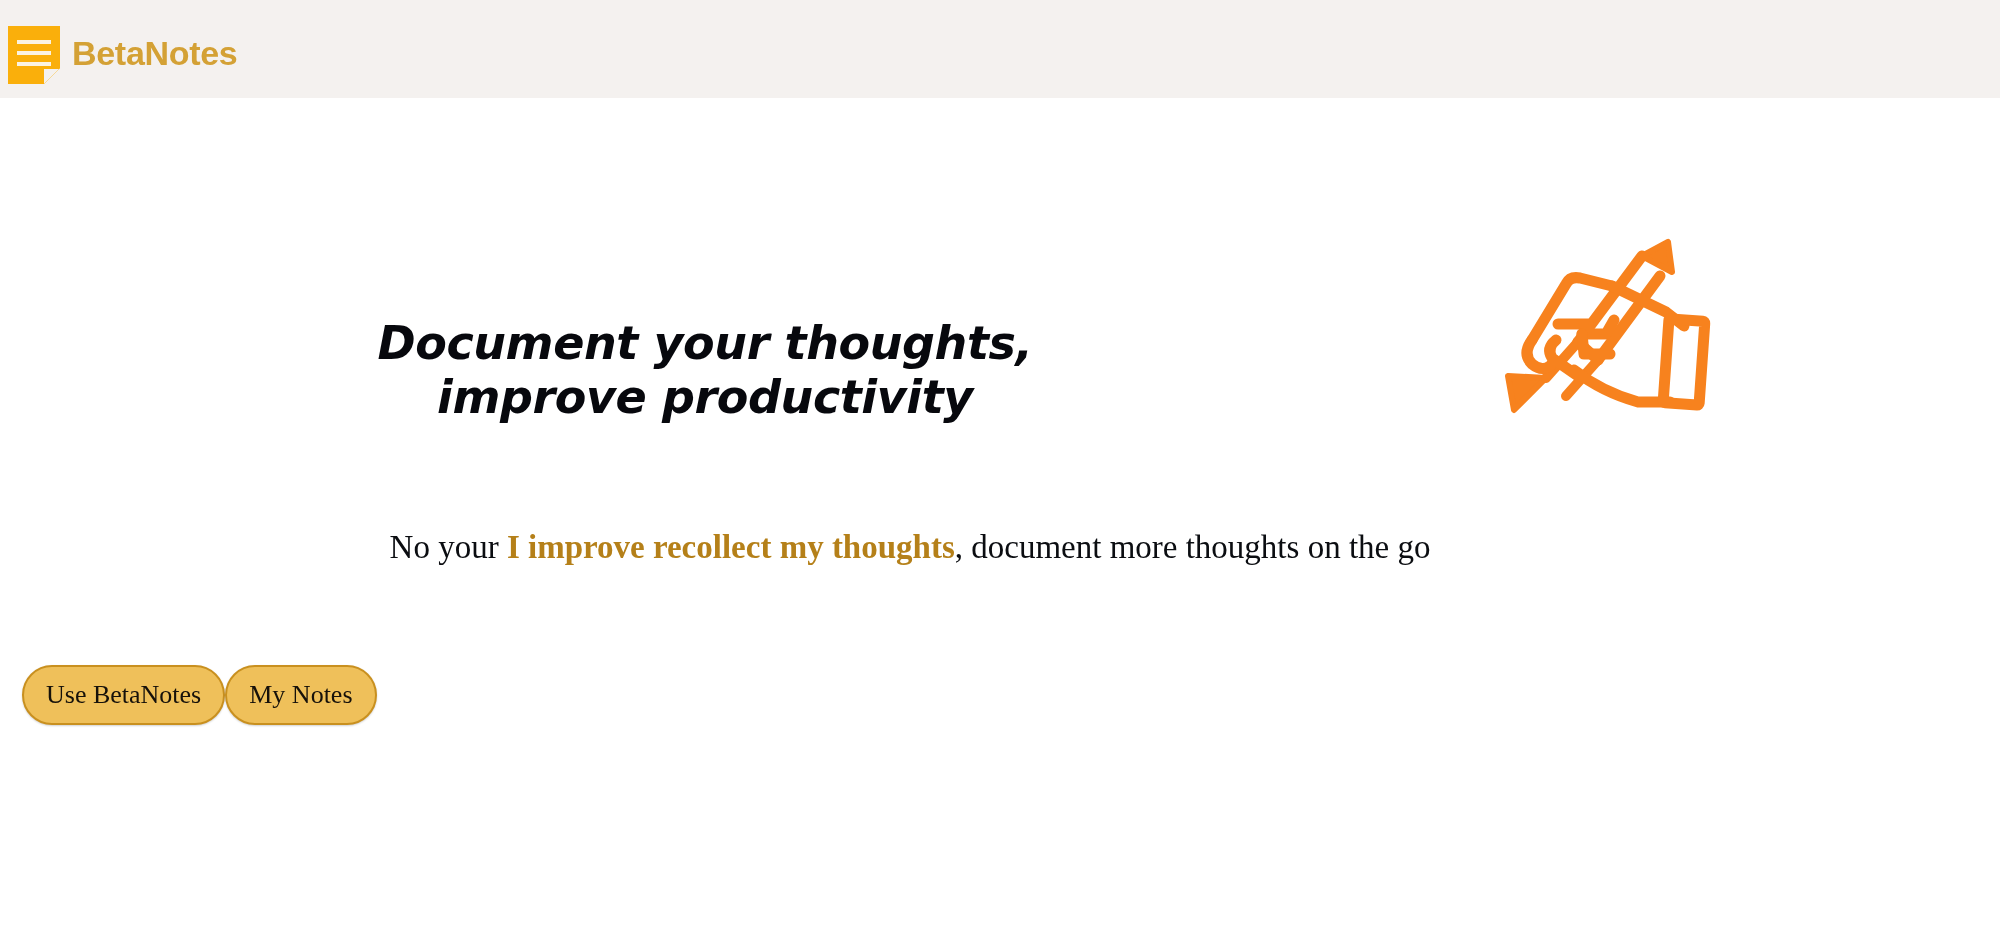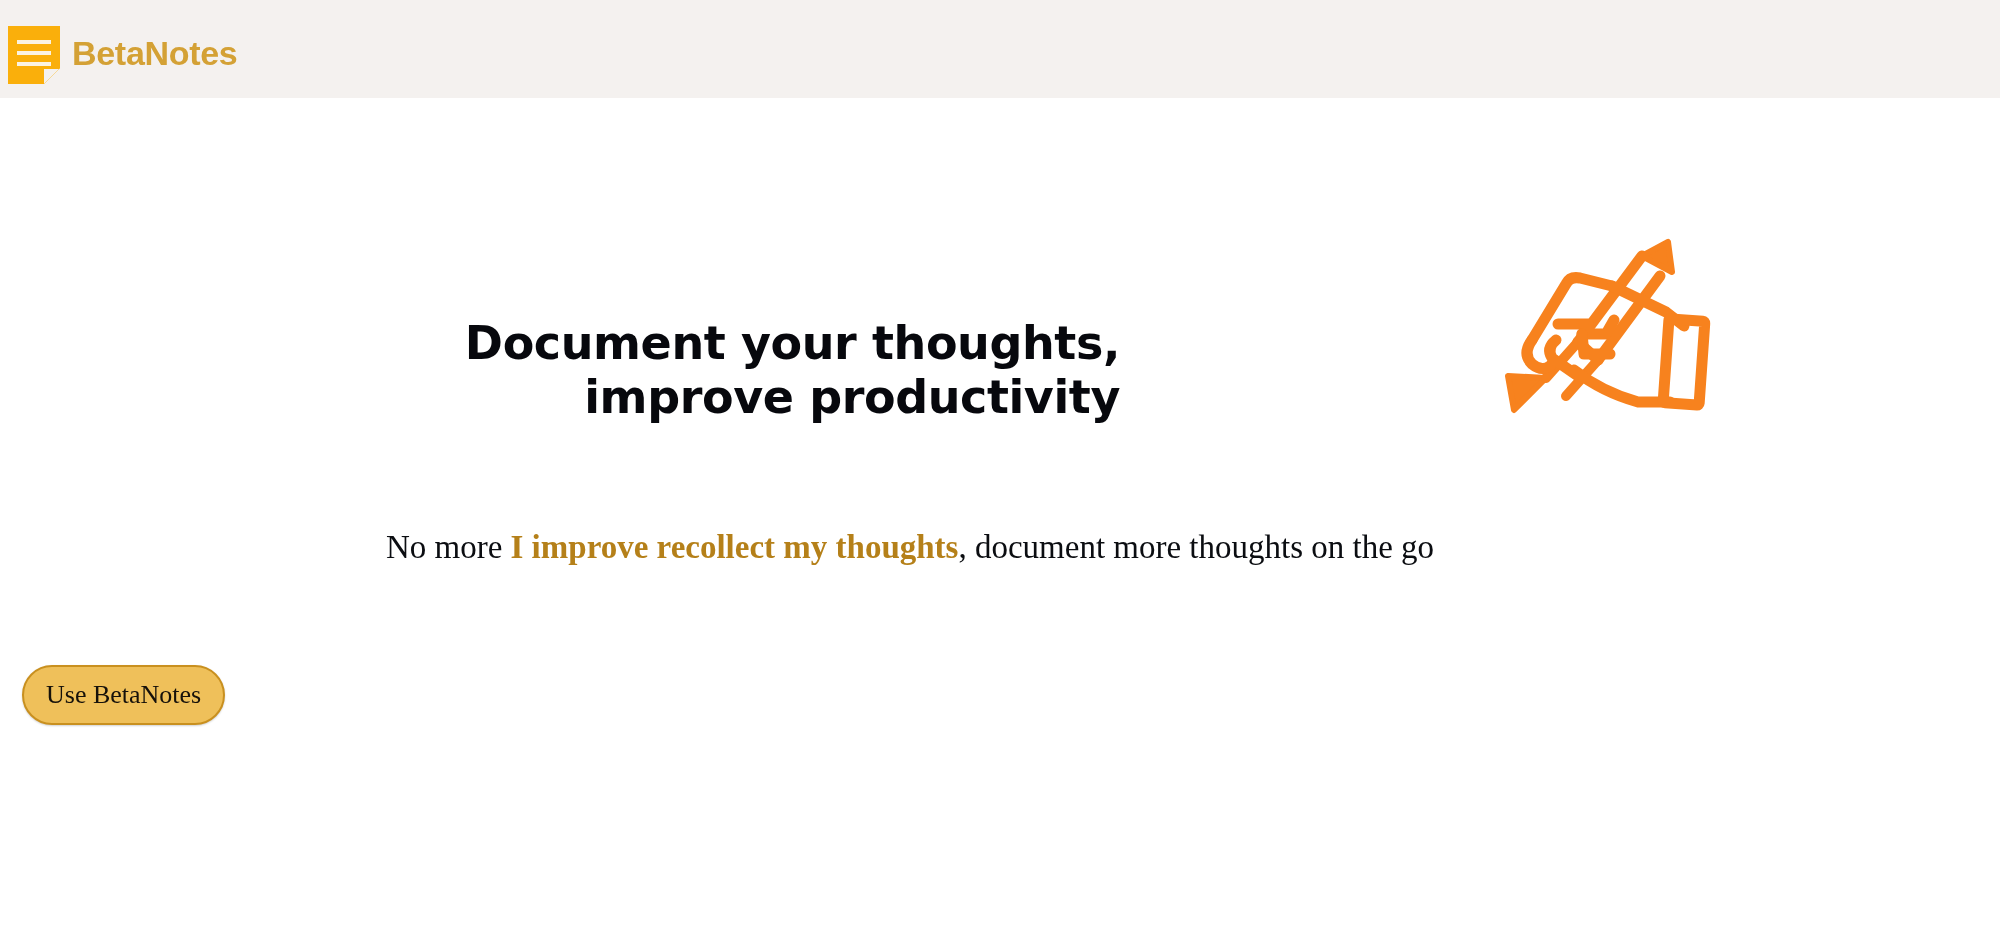--- a/index.html
+++ b/index.html
@@ -58,27 +58,28 @@
     width: 2000px;
     height: 828px;
     background: #ffffff;
   }
 
   .hero-heading {
     position: absolute;
     left: 290px;
     top: 175px;
     width: 830px;
-    text-align: right;
+    text-align: center;
     font-family: "DejaVu Sans", sans-serif;
     font-size: 46px;
     font-weight: bold;
     line-height: 1.18;
     color: #07080d;
     letter-spacing: -0.4px;
+    font-style: italic;
   }
 
   .hero-illustration {
     position: absolute;
     left: 1470px;
     top: 110px;
     width: 250px;
     height: 215px;
   }
   .hero-illustration svg { display: block; }
@@ -171,20 +172,21 @@
       <path d="M112 114 L136 114 L144 100"></path>
       <path d="M112 114 L114 134 L140 134"></path>
 
       <path d="M104 150 Q132 172 168 182 L200 182"></path>
 
       <rect x="196" y="100" width="36" height="84" rx="2" transform="rotate(4 214 142)"></rect>
     </svg>
   </div>
 
   <p class="hero-subtitle">
-    <span>No more </span><span class="accent">I improve recollect my thoughts</span><span>, document more thoughts on the go</span>
+    <span>No your </span><span class="accent">I improve recollect my thoughts</span><span>, document more thoughts on the go</span>
   </p>
 
   <div class="cta-row">
     <button class="cta-btn">Use BetaNotes</button>
+    <button class="cta-btn">My Notes</button>
   </div>
 
 </div>
 
 </body></html>

